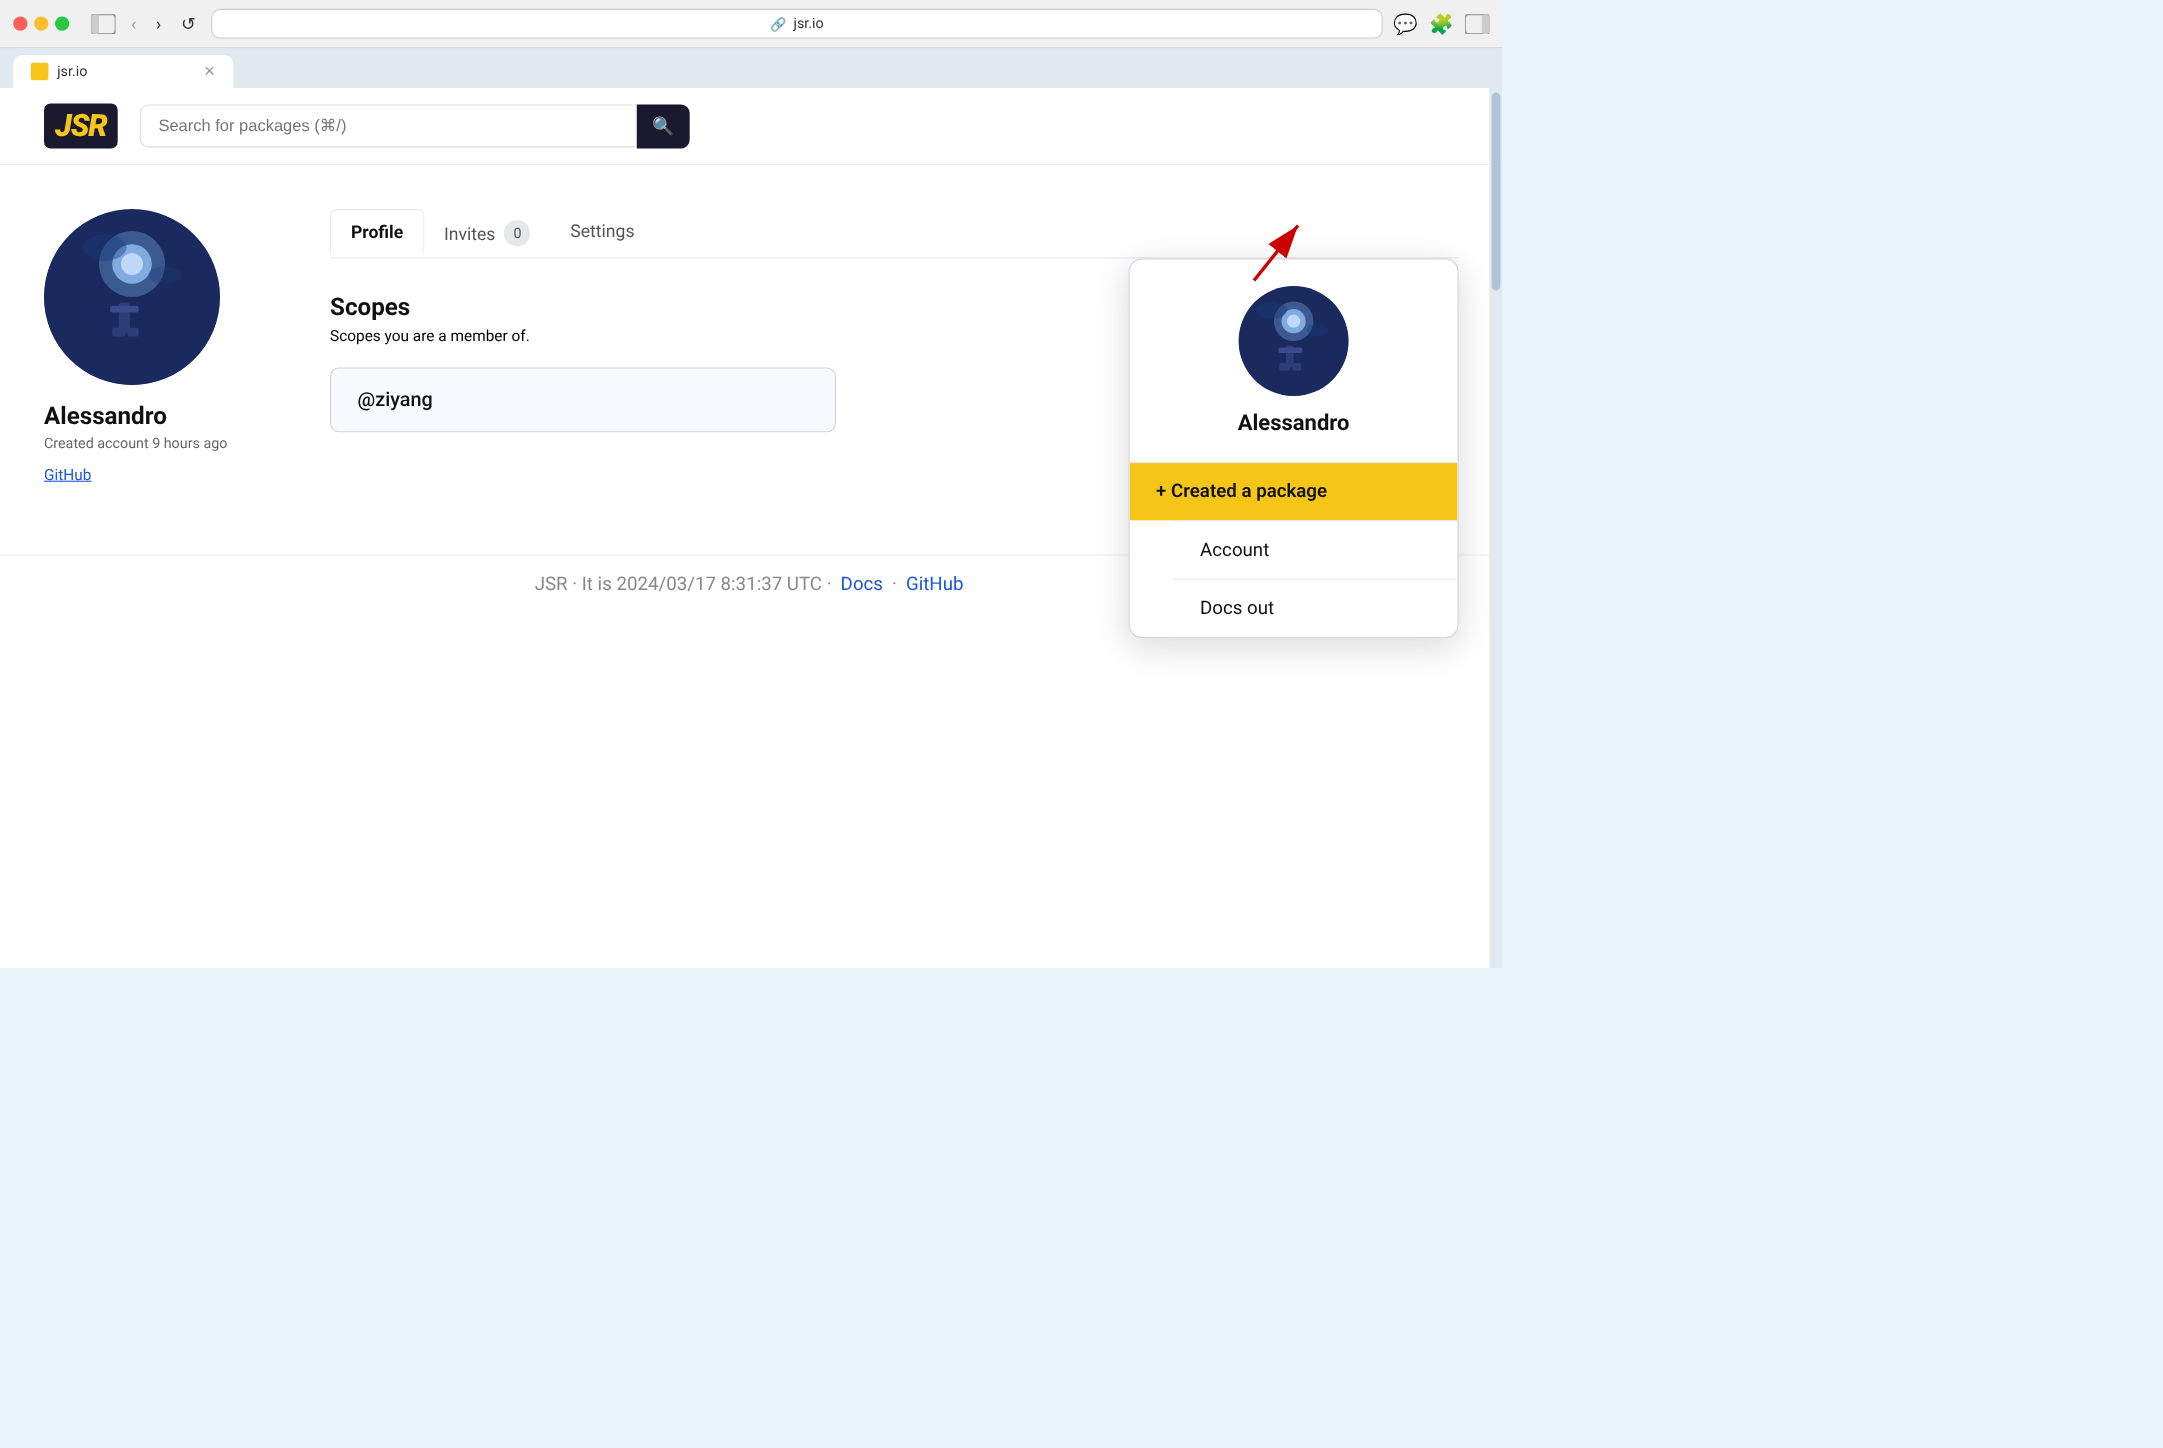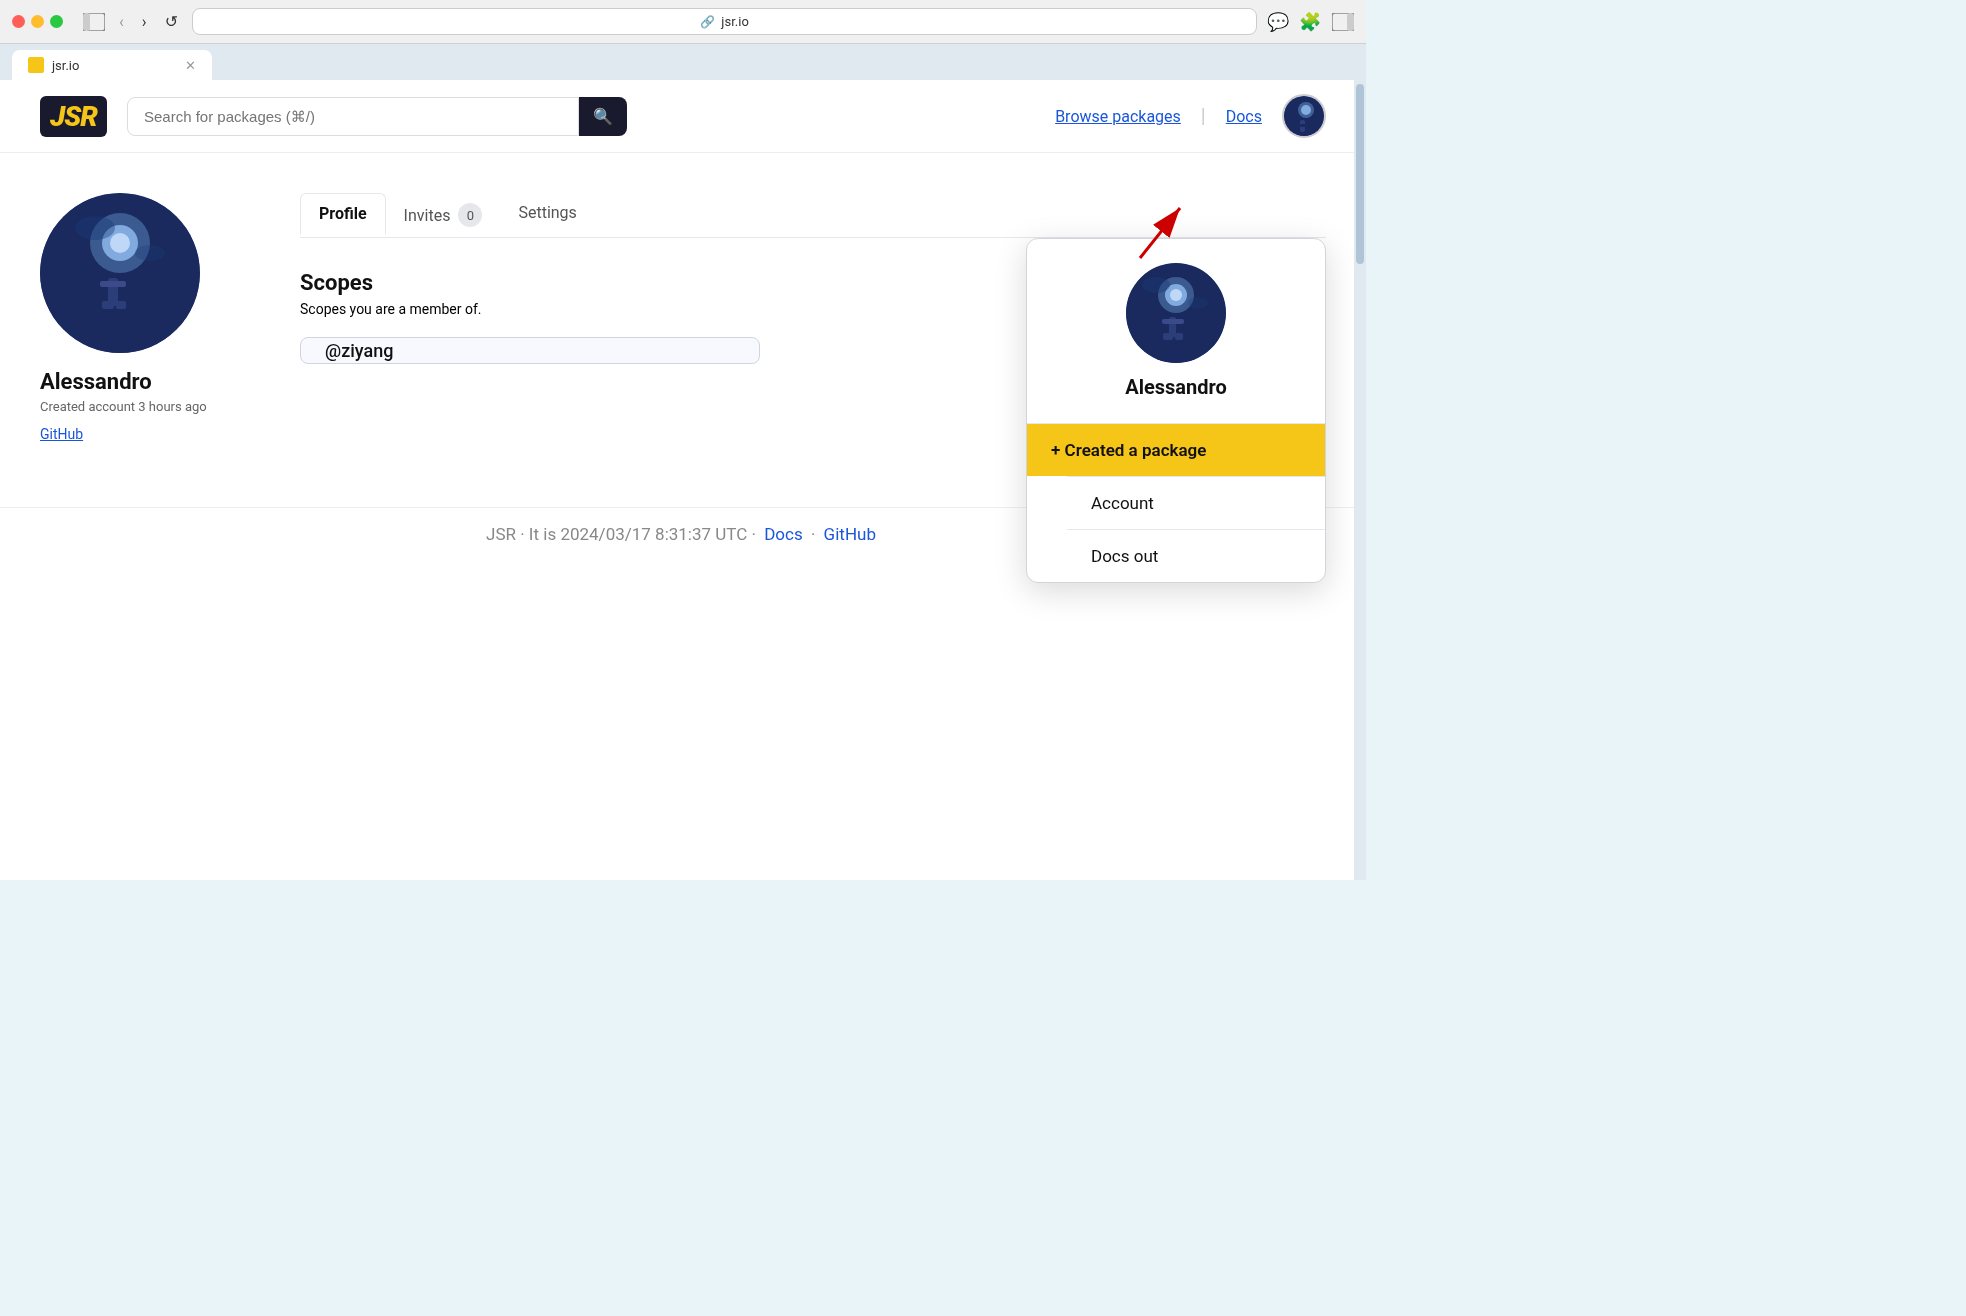--- a/index.html
+++ b/index.html
@@ -264,21 +264,21 @@
       margin-bottom: 6px;
     }
     .section-subtitle {
       font-size: 14px;
       color: #000000;
       margin-bottom: 20px;
     }
     .scope-item {
       border: 1.5px solid #d1d5db;
       border-radius: 8px;
-      padding: 2px 24px;
+      padding: 18px 24px;
       font-size: 18px;
       font-weight: 500;
       color: #111;
       background: #f8f9ff;
       display: inline-block;
       min-width: 460px;
       cursor: pointer;
     }
 
     
@@ -417,36 +417,20 @@
 
   <div class="site-header">
     <div class="logo">
       <div class="logo-text">JSR</div>
     </div>
     <div class="search-container">
       <input type="text" class="search-input" placeholder="Search for packages (⌘/)" style="">
       <button class="search-btn">
         <span>🔍</span>
       </button>
-    </div>
-    <div class="nav-links">
-      <a class="nav-link">Browse packages</a>
-      <span class="nav-divider">|</span>
-      <a class="nav-link">Docs</a>
-      <div class="user-avatar-btn">
-        <div class="avatar-inner">
-          <svg width="40" height="40" viewBox="0 0 40 40">
-            <circle cx="20" cy="20" r="20" fill="#1a2a5e"></circle>
-            <circle cx="22" cy="14" r="8" fill="#4a6fa5" opacity="0.8"></circle>
-            <circle cx="22" cy="14" r="5" fill="#8ab4e8" opacity="0.9"></circle>
-            <rect x="16" y="24" width="5" height="12" rx="2" fill="#2c3e7a"></rect>
-            <rect x="16" y="28" width="8" height="3" rx="1" fill="#1a2a5e"></rect>
-          </svg>
-        </div>
-      </div>
     </div>
   </div>
 
   <div class="main-content">
 
     <div class="profile-sidebar">
       <div class="profile-avatar">
         <svg width="160" height="160" viewBox="0 0 160 160">
           <circle cx="80" cy="80" r="80" fill="#1a2a5e"></circle>
           <circle cx="80" cy="50" r="30" fill="#4a6fa5" opacity="0.7"></circle>
@@ -454,21 +438,21 @@
           <circle cx="80" cy="50" r="10" fill="#c0d8f8"></circle>
           <rect x="68" y="85" width="10" height="28" rx="3" fill="#2c3e7a"></rect>
           <rect x="60" y="88" width="26" height="6" rx="2" fill="#3a4a8a"></rect>
           <rect x="62" y="108" width="12" height="8" rx="2" fill="#2c3e7a"></rect>
           <rect x="76" y="108" width="10" height="8" rx="2" fill="#2c3e7a"></rect>
           <ellipse cx="55" cy="35" rx="20" ry="12" fill="#1a3a7a" opacity="0.4"></ellipse>
           <ellipse cx="110" cy="60" rx="15" ry="8" fill="#1a3a7a" opacity="0.3"></ellipse>
         </svg>
       </div>
       <div class="profile-name">Alessandro</div>
-      <div class="profile-meta">Created account 3 hours ago</div>
+      <div class="profile-meta">Created account 9 hours ago</div>
       <a class="profile-github-link">GitHub</a>
     </div>
 
     <div class="content-area">
 
       <div class="tabs-row">
         <div class="tab-item active">
           <span>Profile</span>
         </div>
         <div class="tab-item">

